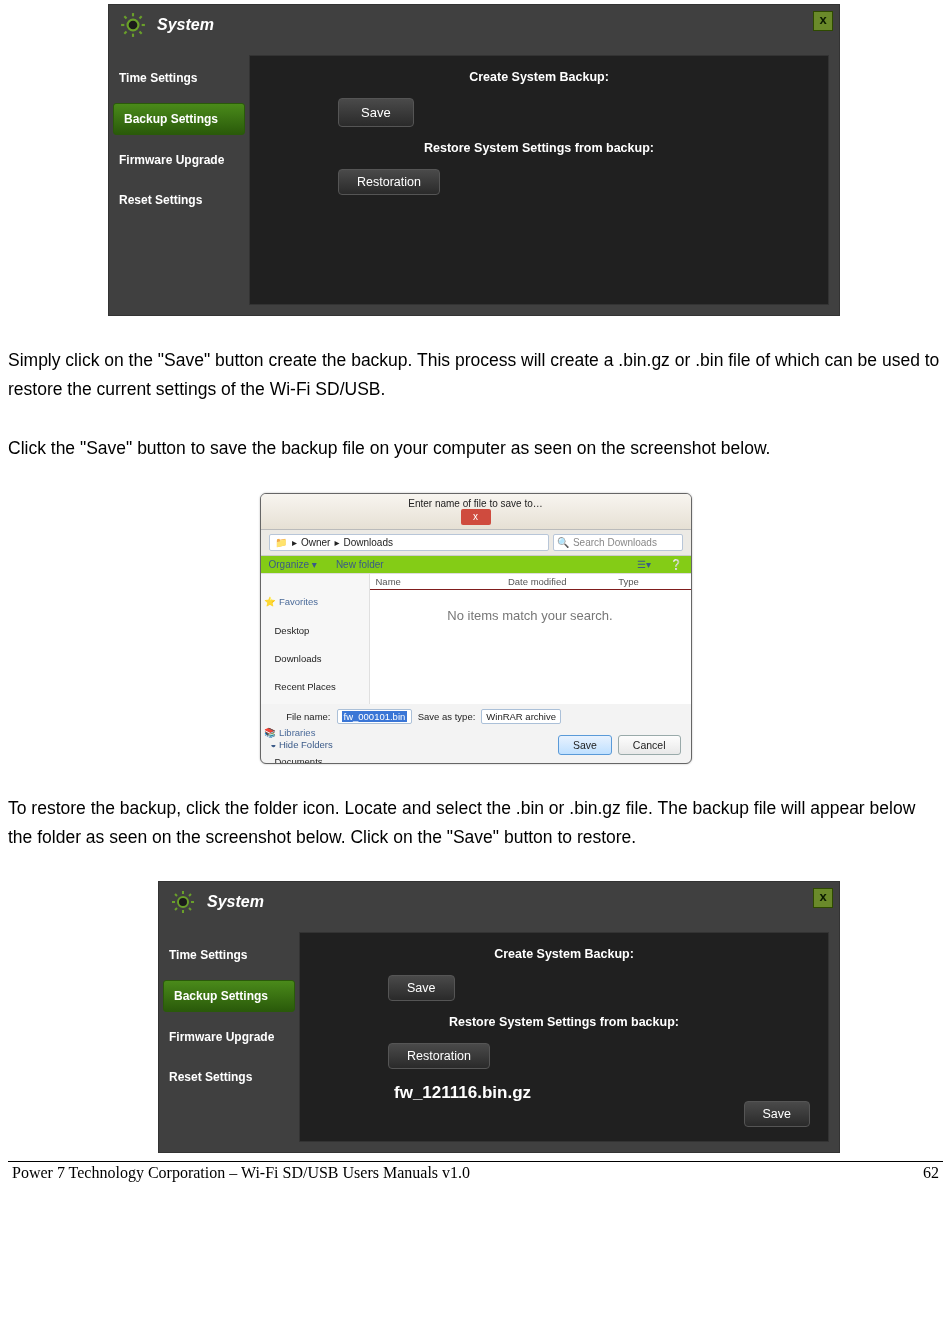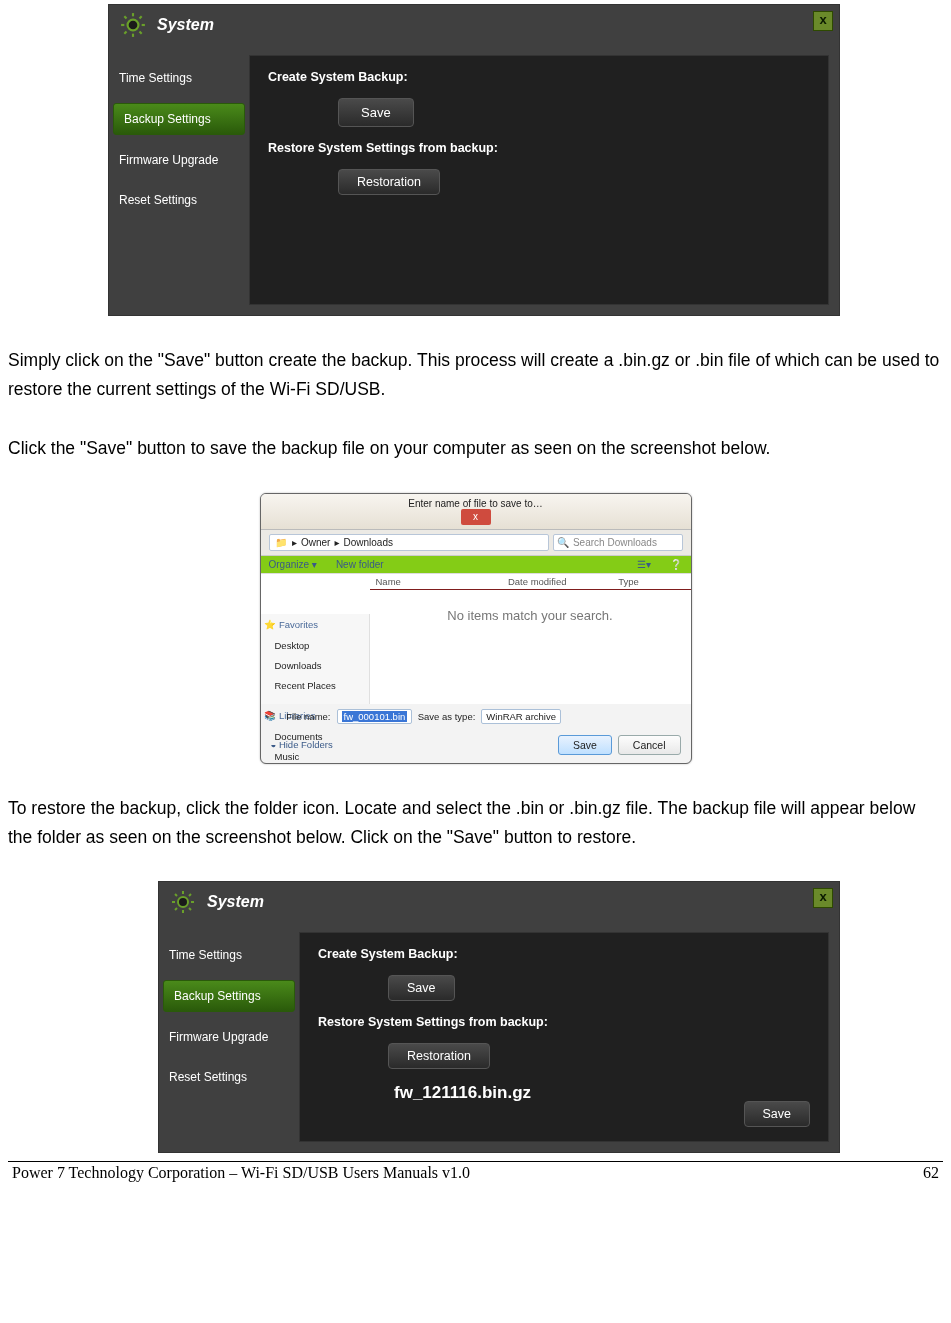--- a/index.html
+++ b/index.html
@@ -66,21 +66,21 @@
   }
   .sys-nav {
     width: 140px;
     padding: 18px 0 0 0;
     display: flex;
     flex-direction: column;
     gap: 10px;
   }
   .nav-item {
     font-size: 12px;
-    font-weight: normal;
+    font-weight: bold;
     color: #fff;
     padding: 8px 10px;
   }
   .nav-item.active {
     background: linear-gradient(#4a8a1a, #2a5a0a);
     border: 1px solid #2a5a0a;
     border-radius: 3px;
     margin: 0 4px;
   }
   .sys-content {
@@ -90,20 +90,21 @@
     border: 1px solid #333;
     padding: 14px 18px;
     display: flex;
     flex-direction: column;
     gap: 14px;
     position: relative;
   }
   .sect-label {
     font-size: 12.5px;
     font-weight: bold;
+    text-align: center;
   }
   .center-row { text-align: left; padding-left: 70px; }
   .file-line { font-size: 17px; font-weight: bold; padding-left: 76px; }
   .dark-btn {
     display: inline-block;
     background: linear-gradient(#4a4a4a, #2a2a2a);
     border: 1px solid #555;
     border-radius: 4px;
     color: #fff;
     font-size: 13px;
@@ -195,25 +196,24 @@
   .dlg-tool .sp { flex: 1; }
   .dlg-main {
     display: flex;
     height: 130px;
     background: #fff;
   }
   .dlg-tree {
     width: 100px;
     border-right: 1px solid #e0e0e0;
     background: #f7f7f7;
-    padding: 4px 4px;
+    padding: 21px 4px;
     display: flex;
     flex-direction: column;
-    gap: 9px;
-    margin-top: 40px;
+    gap: 17px;
   }
   .tree-h { color: #4a6a99; font-size: 9.5px; padding: 1px 0; }
   .tree-i { padding-left: 10px; font-size: 9.5px; white-space: nowrap; }
   .dlg-files {
     flex: 1;
     position: relative;
   }
   .dlg-cols {
     display: flex;
     font-size: 9.5px;

